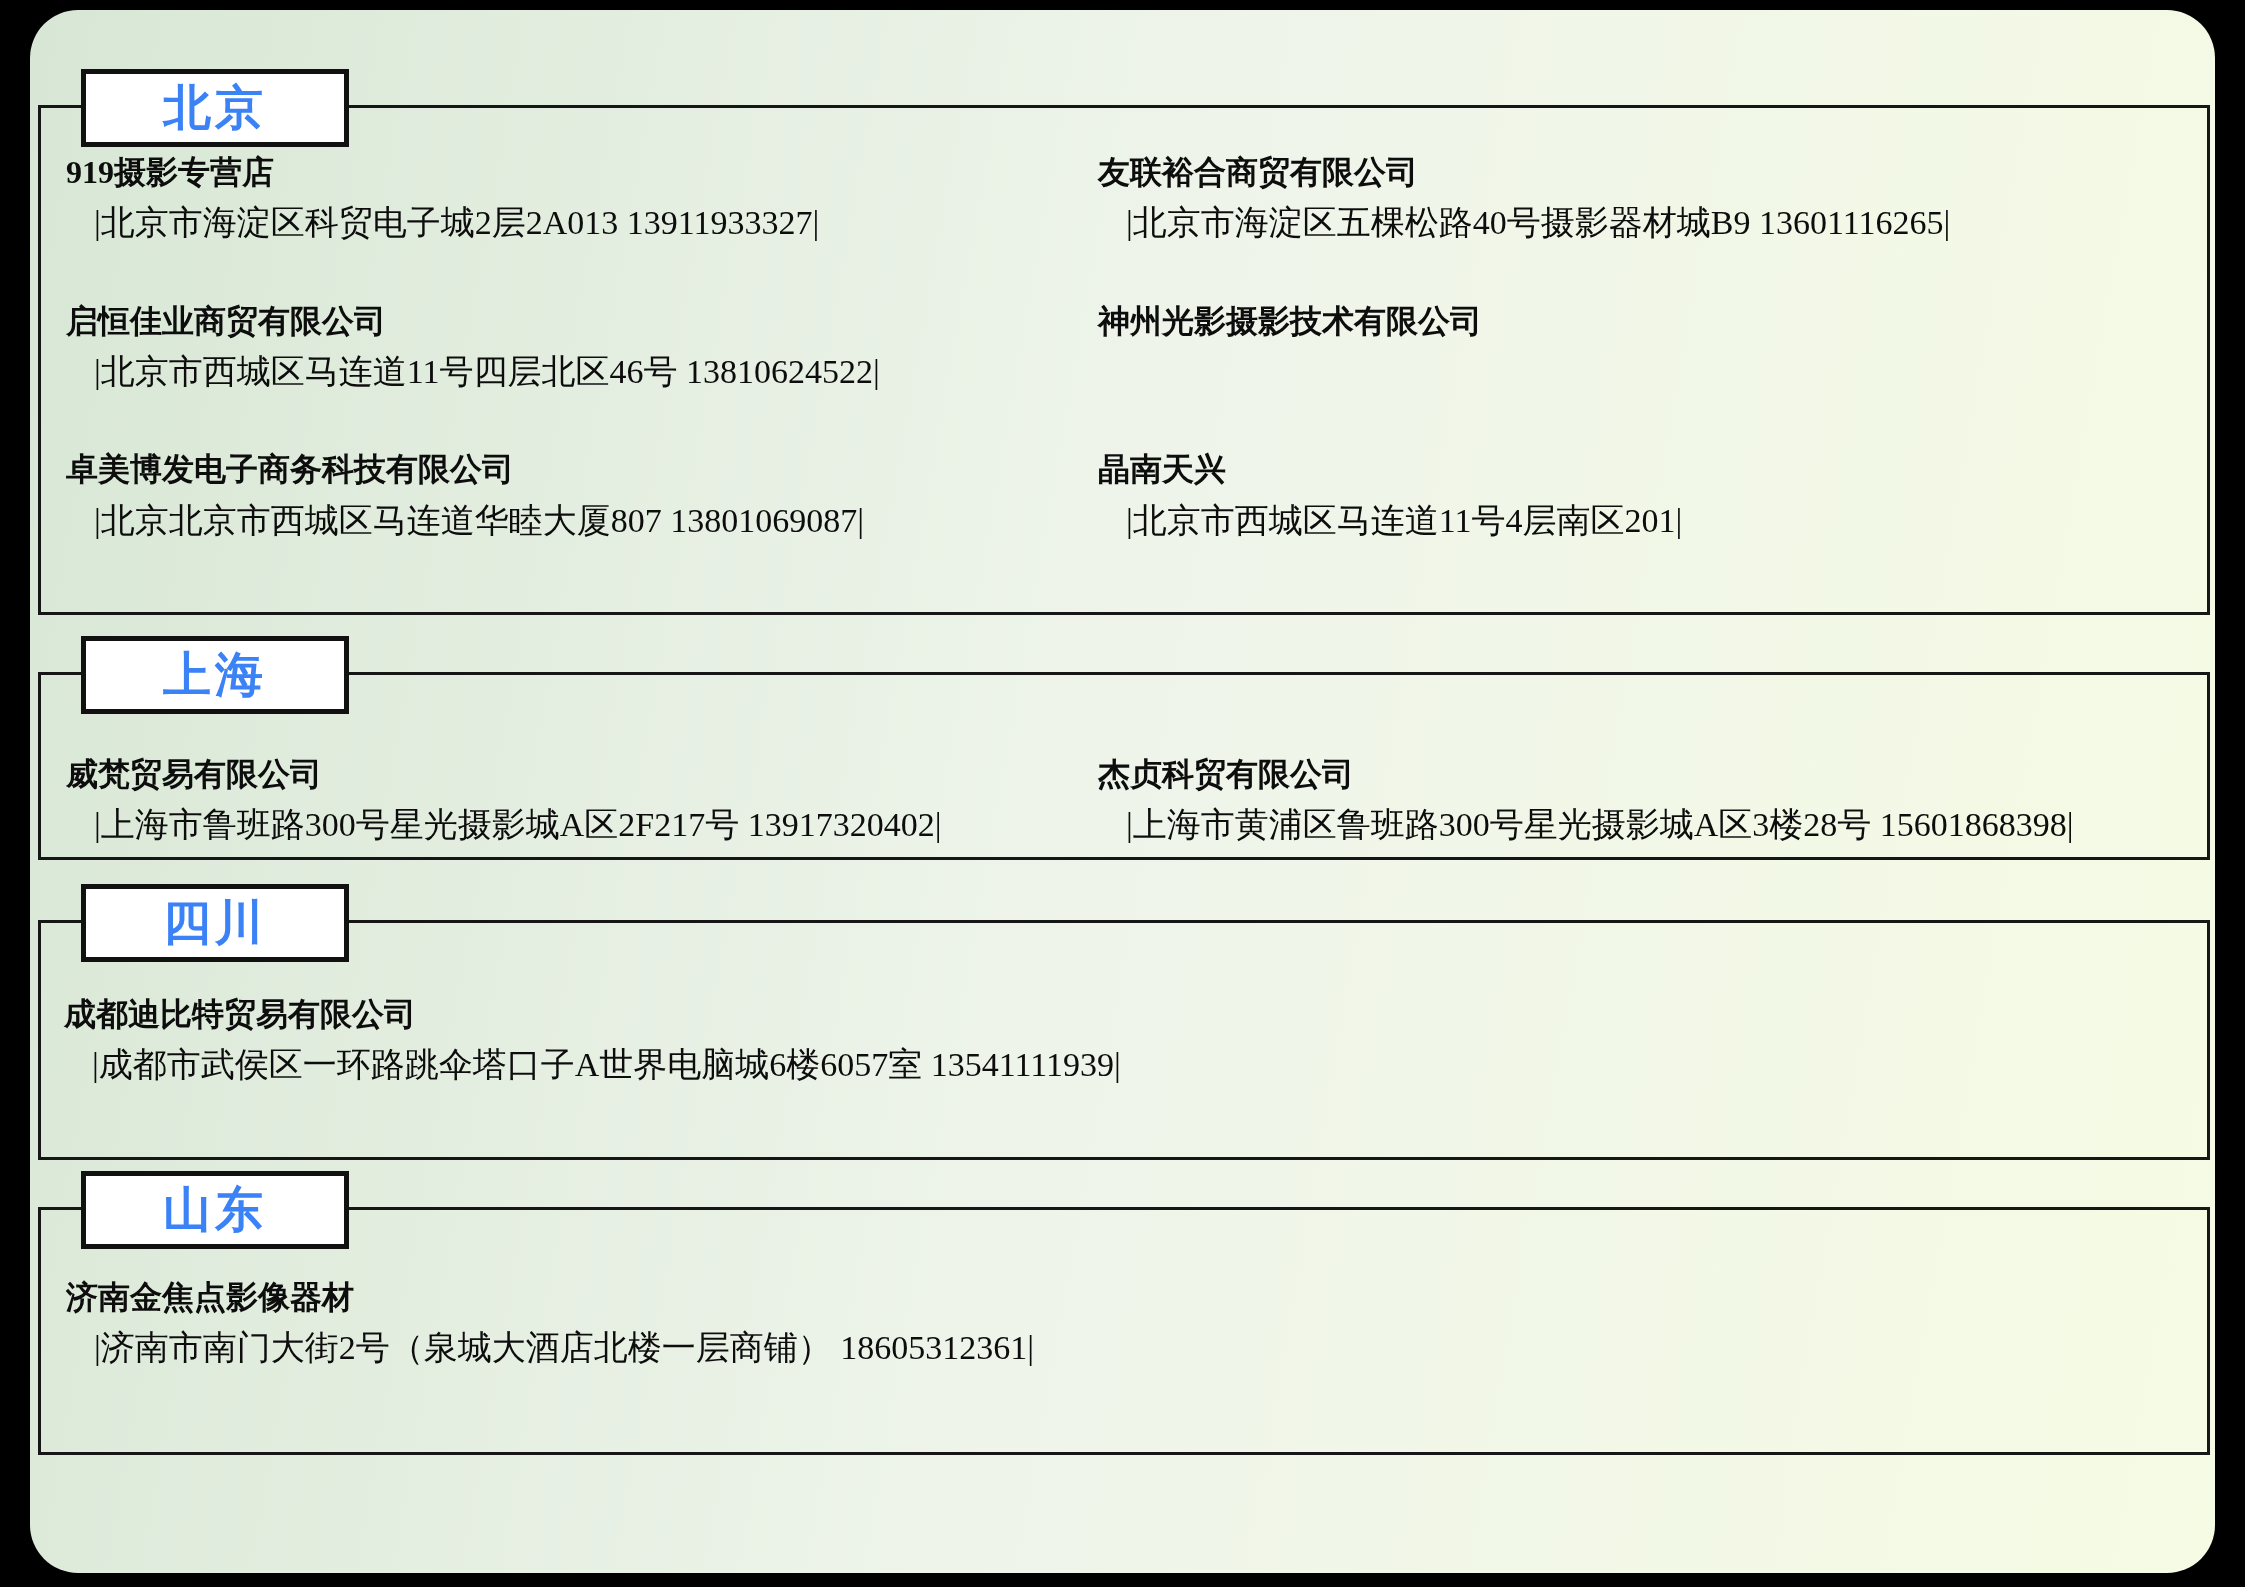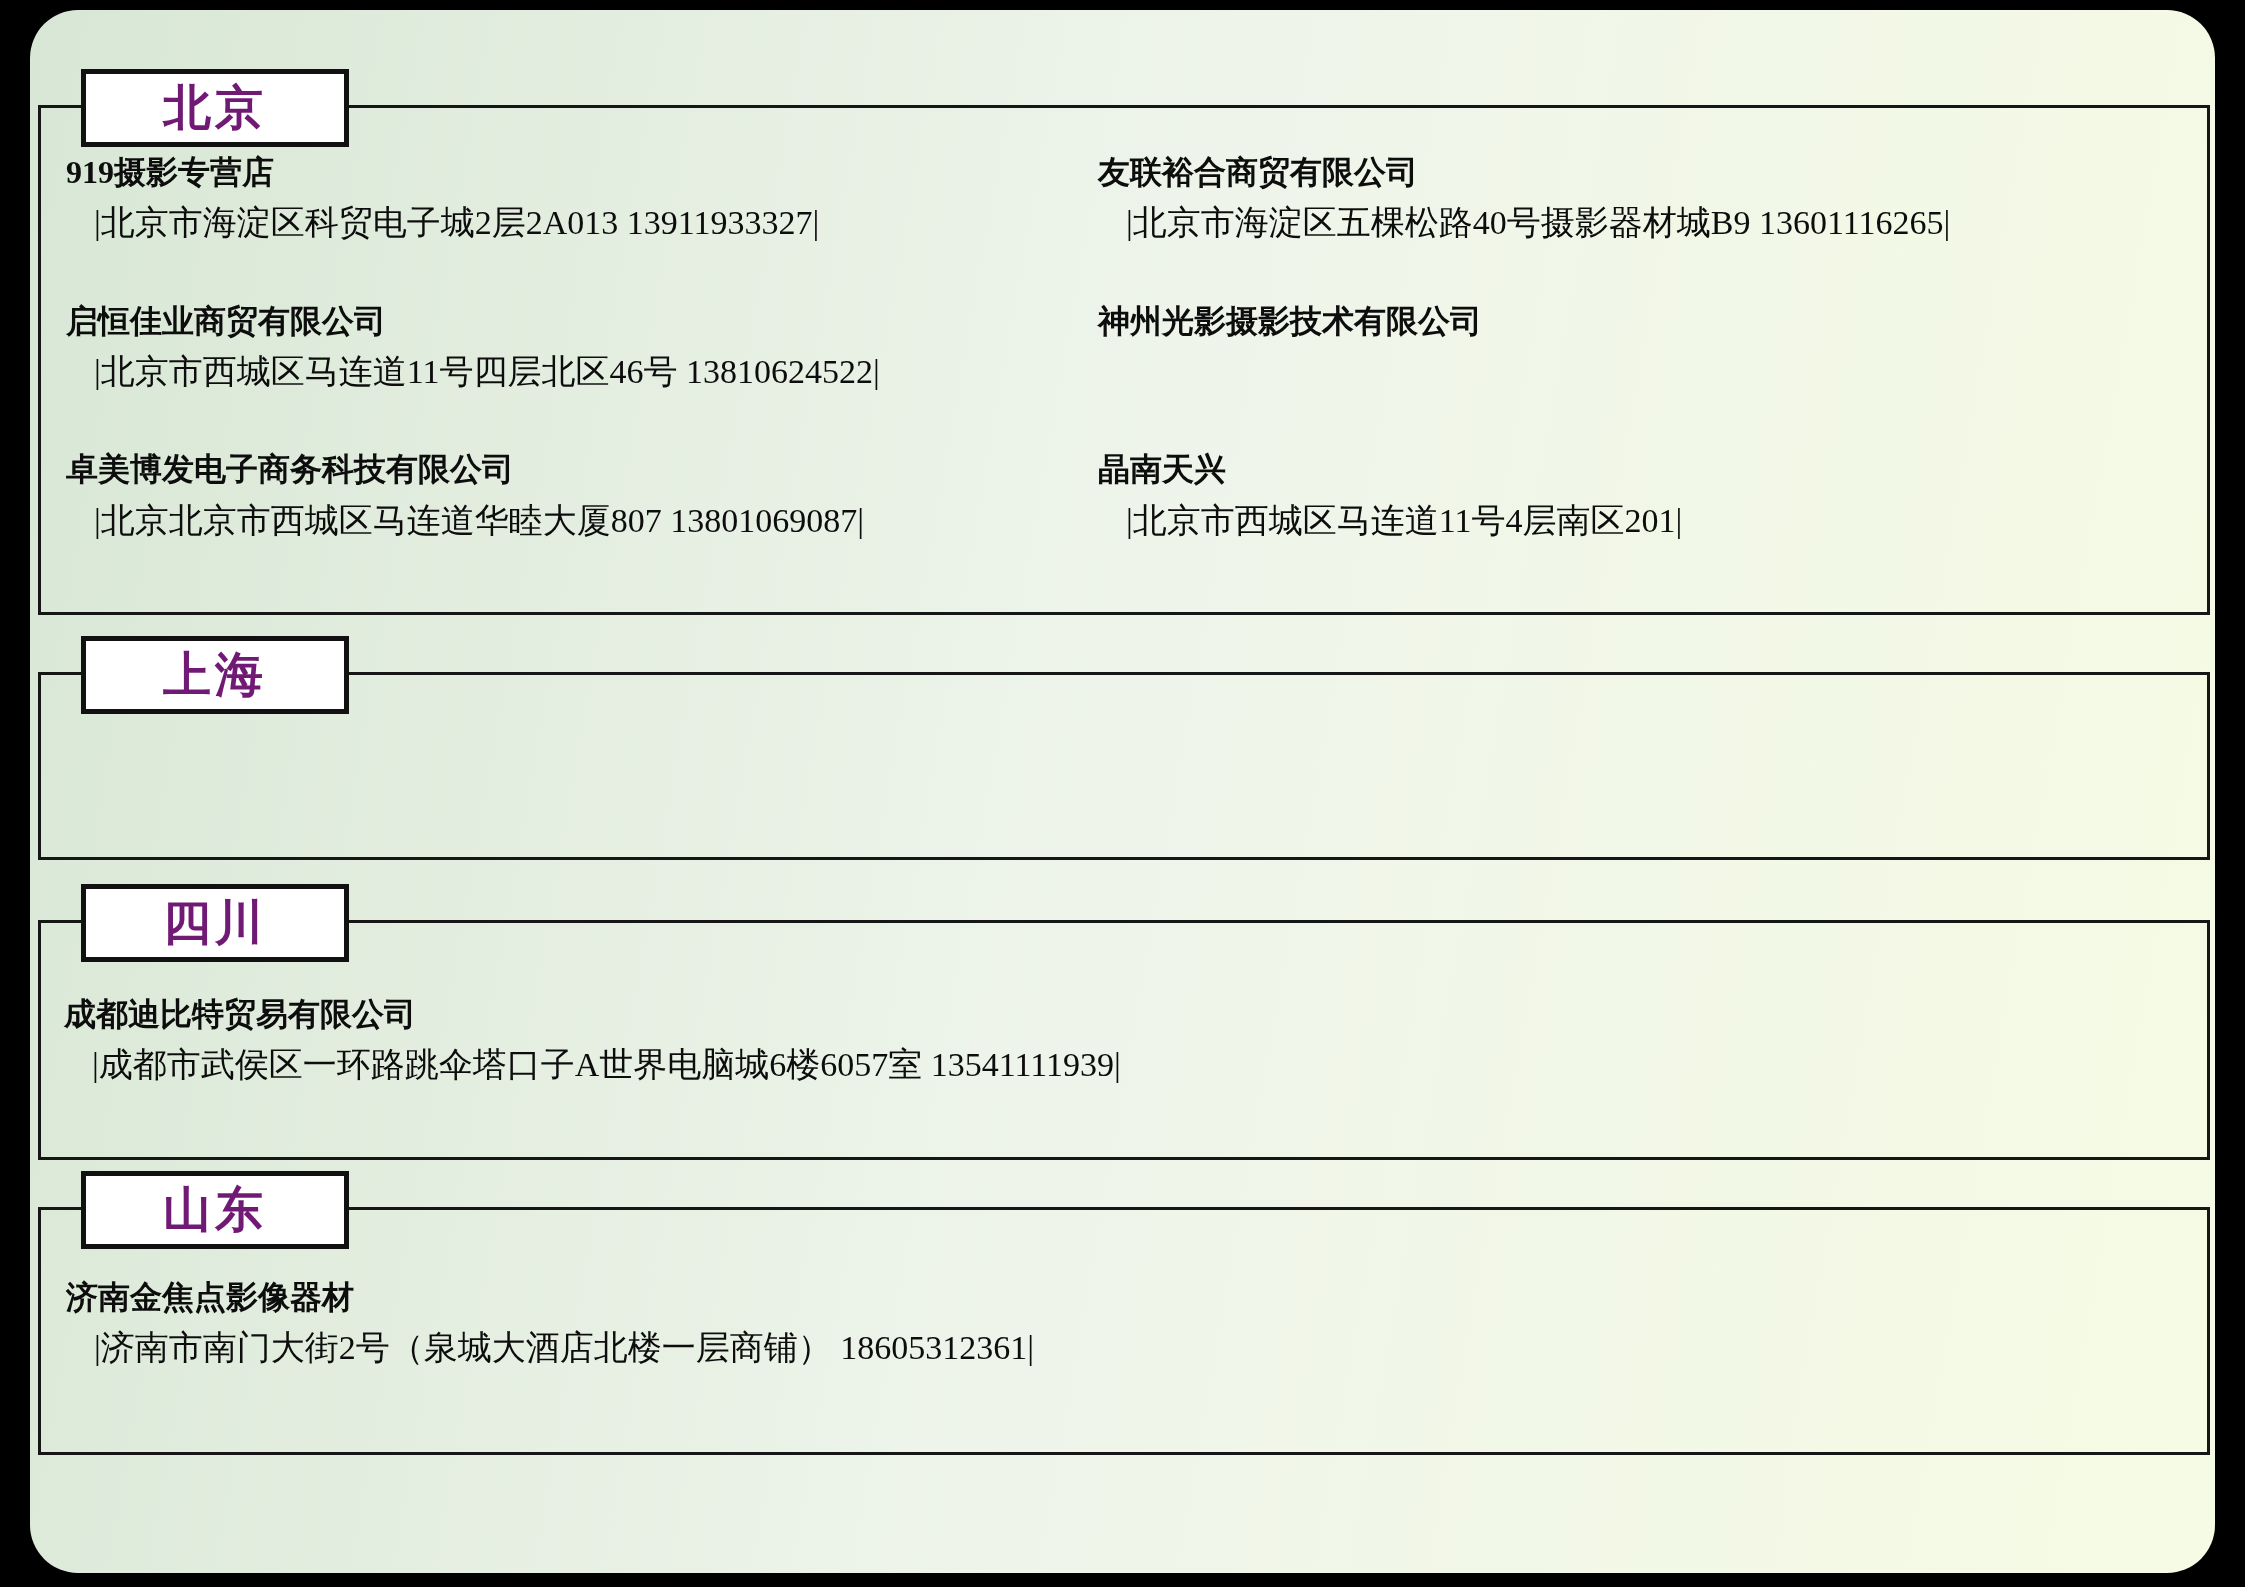--- a/index.html
+++ b/index.html
@@ -47,21 +47,21 @@
     height: 78px;
     box-sizing: border-box;
     background: #ffffff;
     border: 5px solid #111111;
     display: flex;
     align-items: center;
     justify-content: center;
     font-size: 48px;
     font-weight: bold;
     letter-spacing: 4px;
-    color: #701a75;
+    color: #3b82f6;
   }
   .entries {
     display: grid;
     grid-template-columns: 1032px 1fr;
     row-gap: 56px;
     font-family: Liberation Serif, serif;
   }
   .entries.single {
     grid-template-columns: 1fr;
   }
@@ -118,20 +118,31 @@
     <div class="dealer-name">晶南天兴</div>
     <div class="dealer-address">|北京市西城区马连道11号4层南区201|</div>
   </div>
 </div>
   </div>
 
   <div class="section section-1">
     <div class="region-label">
       <span>上海</span>
     </div>
+    <div class="entries">
+  <div class="entry">
+    <div class="dealer-name">威梵贸易有限公司</div>
+    <div class="dealer-address">|上海市鲁班路300号星光摄影城A区2F217号 13917320402|</div>
+  </div>
+
+  <div class="entry">
+    <div class="dealer-name">杰贞科贸有限公司</div>
+    <div class="dealer-address">|上海市黄浦区鲁班路300号星光摄影城A区3楼28号 15601868398|</div>
+  </div>
+</div>
   </div>
 
   <div class="section section-2">
     <div class="region-label">
       <span>四川</span>
     </div>
     <div class="entries single">
   <div class="entry">
     <div class="dealer-name">成都迪比特贸易有限公司</div>
     <div class="dealer-address">|成都市武侯区一环路跳伞塔口子A世界电脑城6楼6057室 13541111939|</div>

